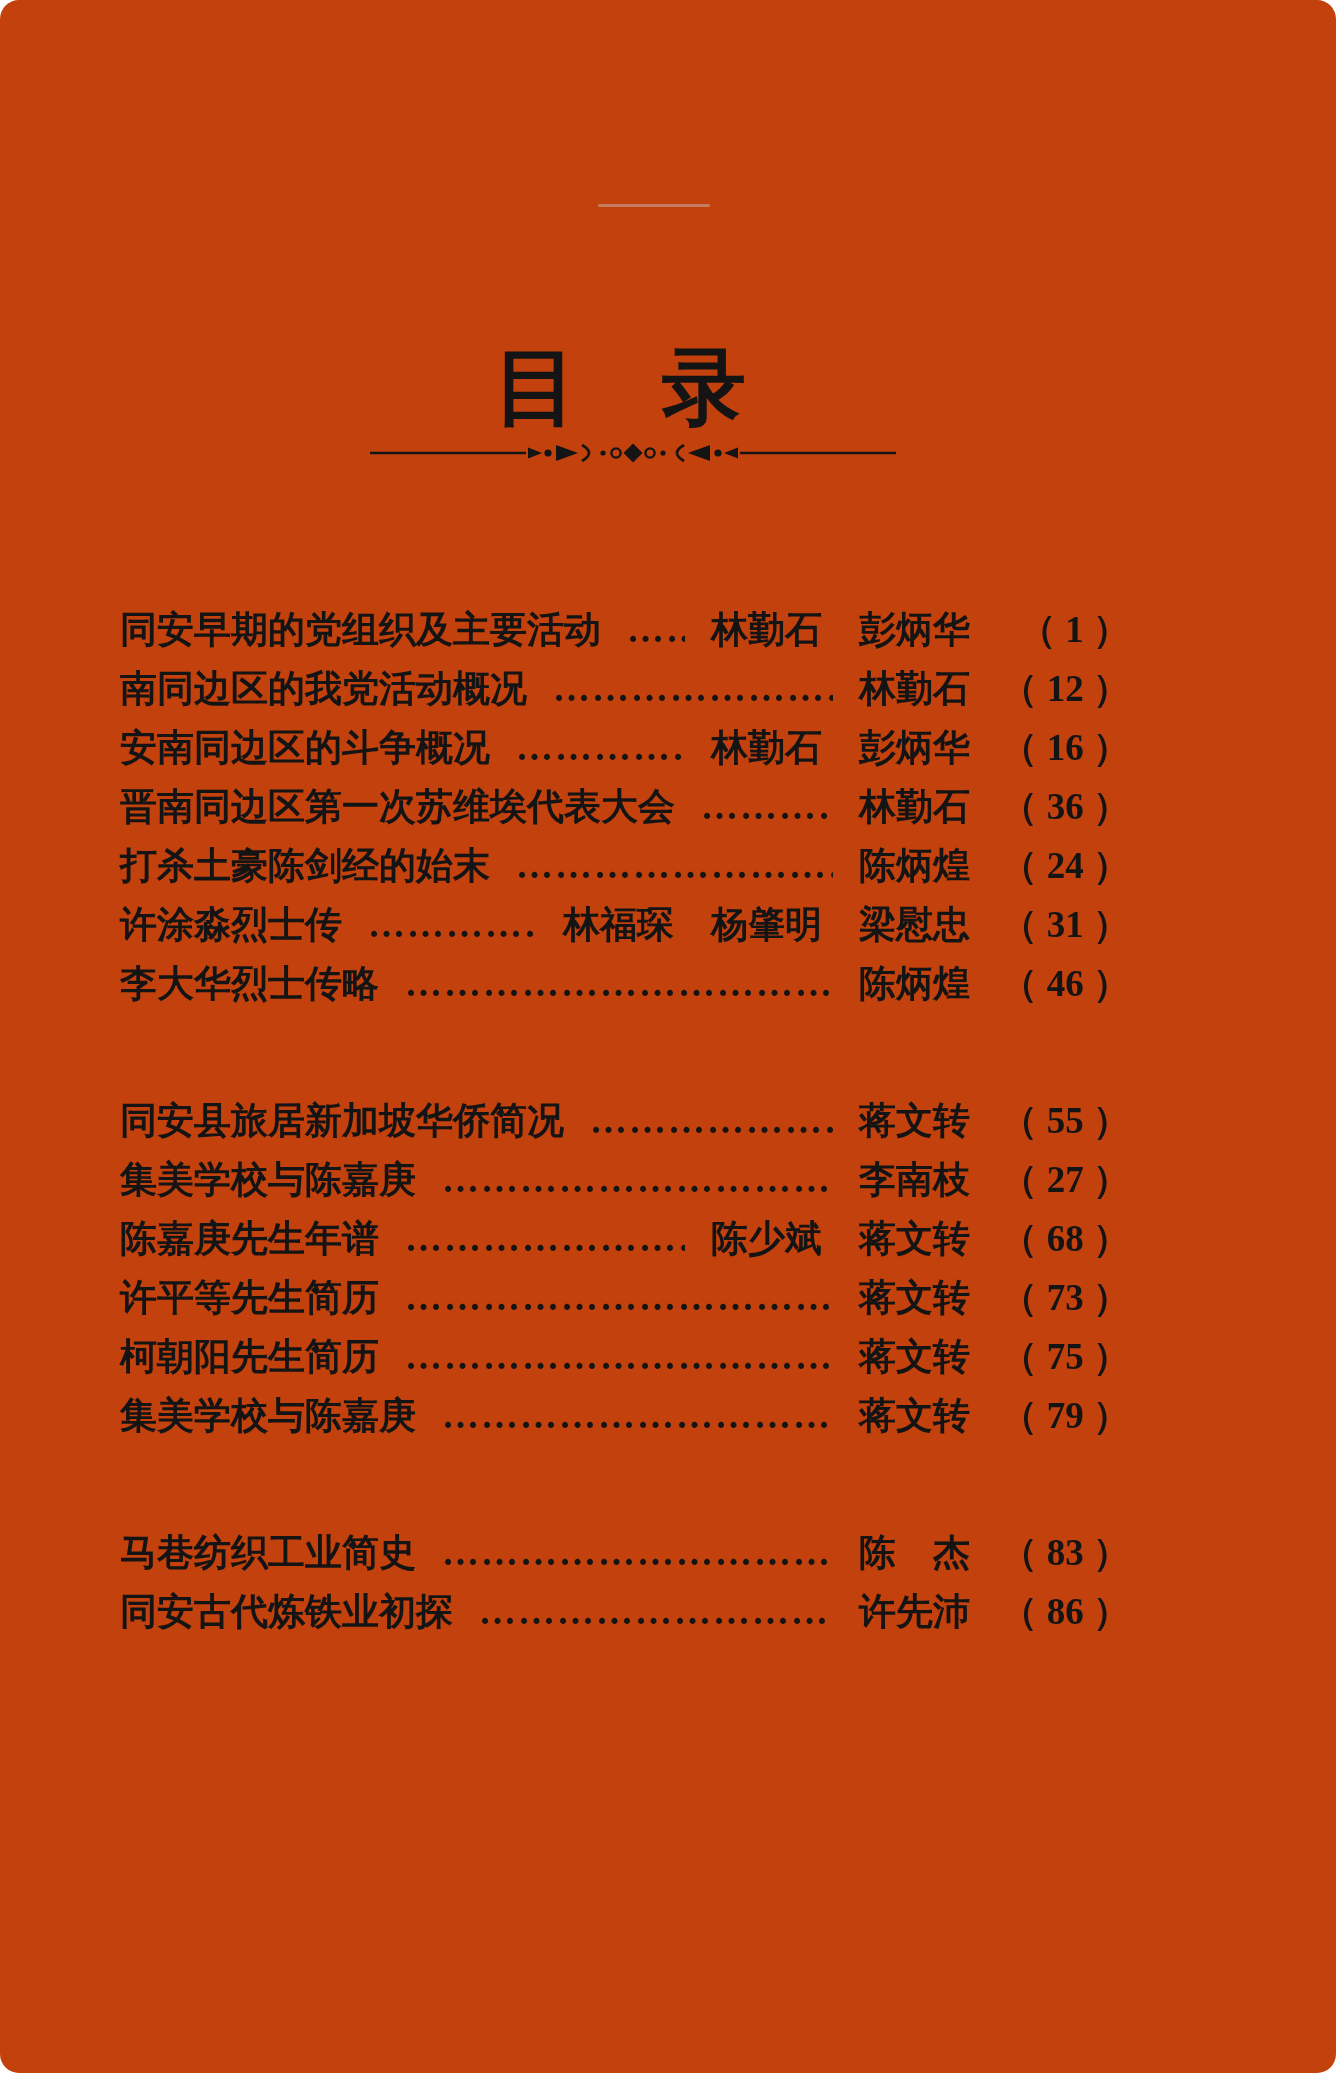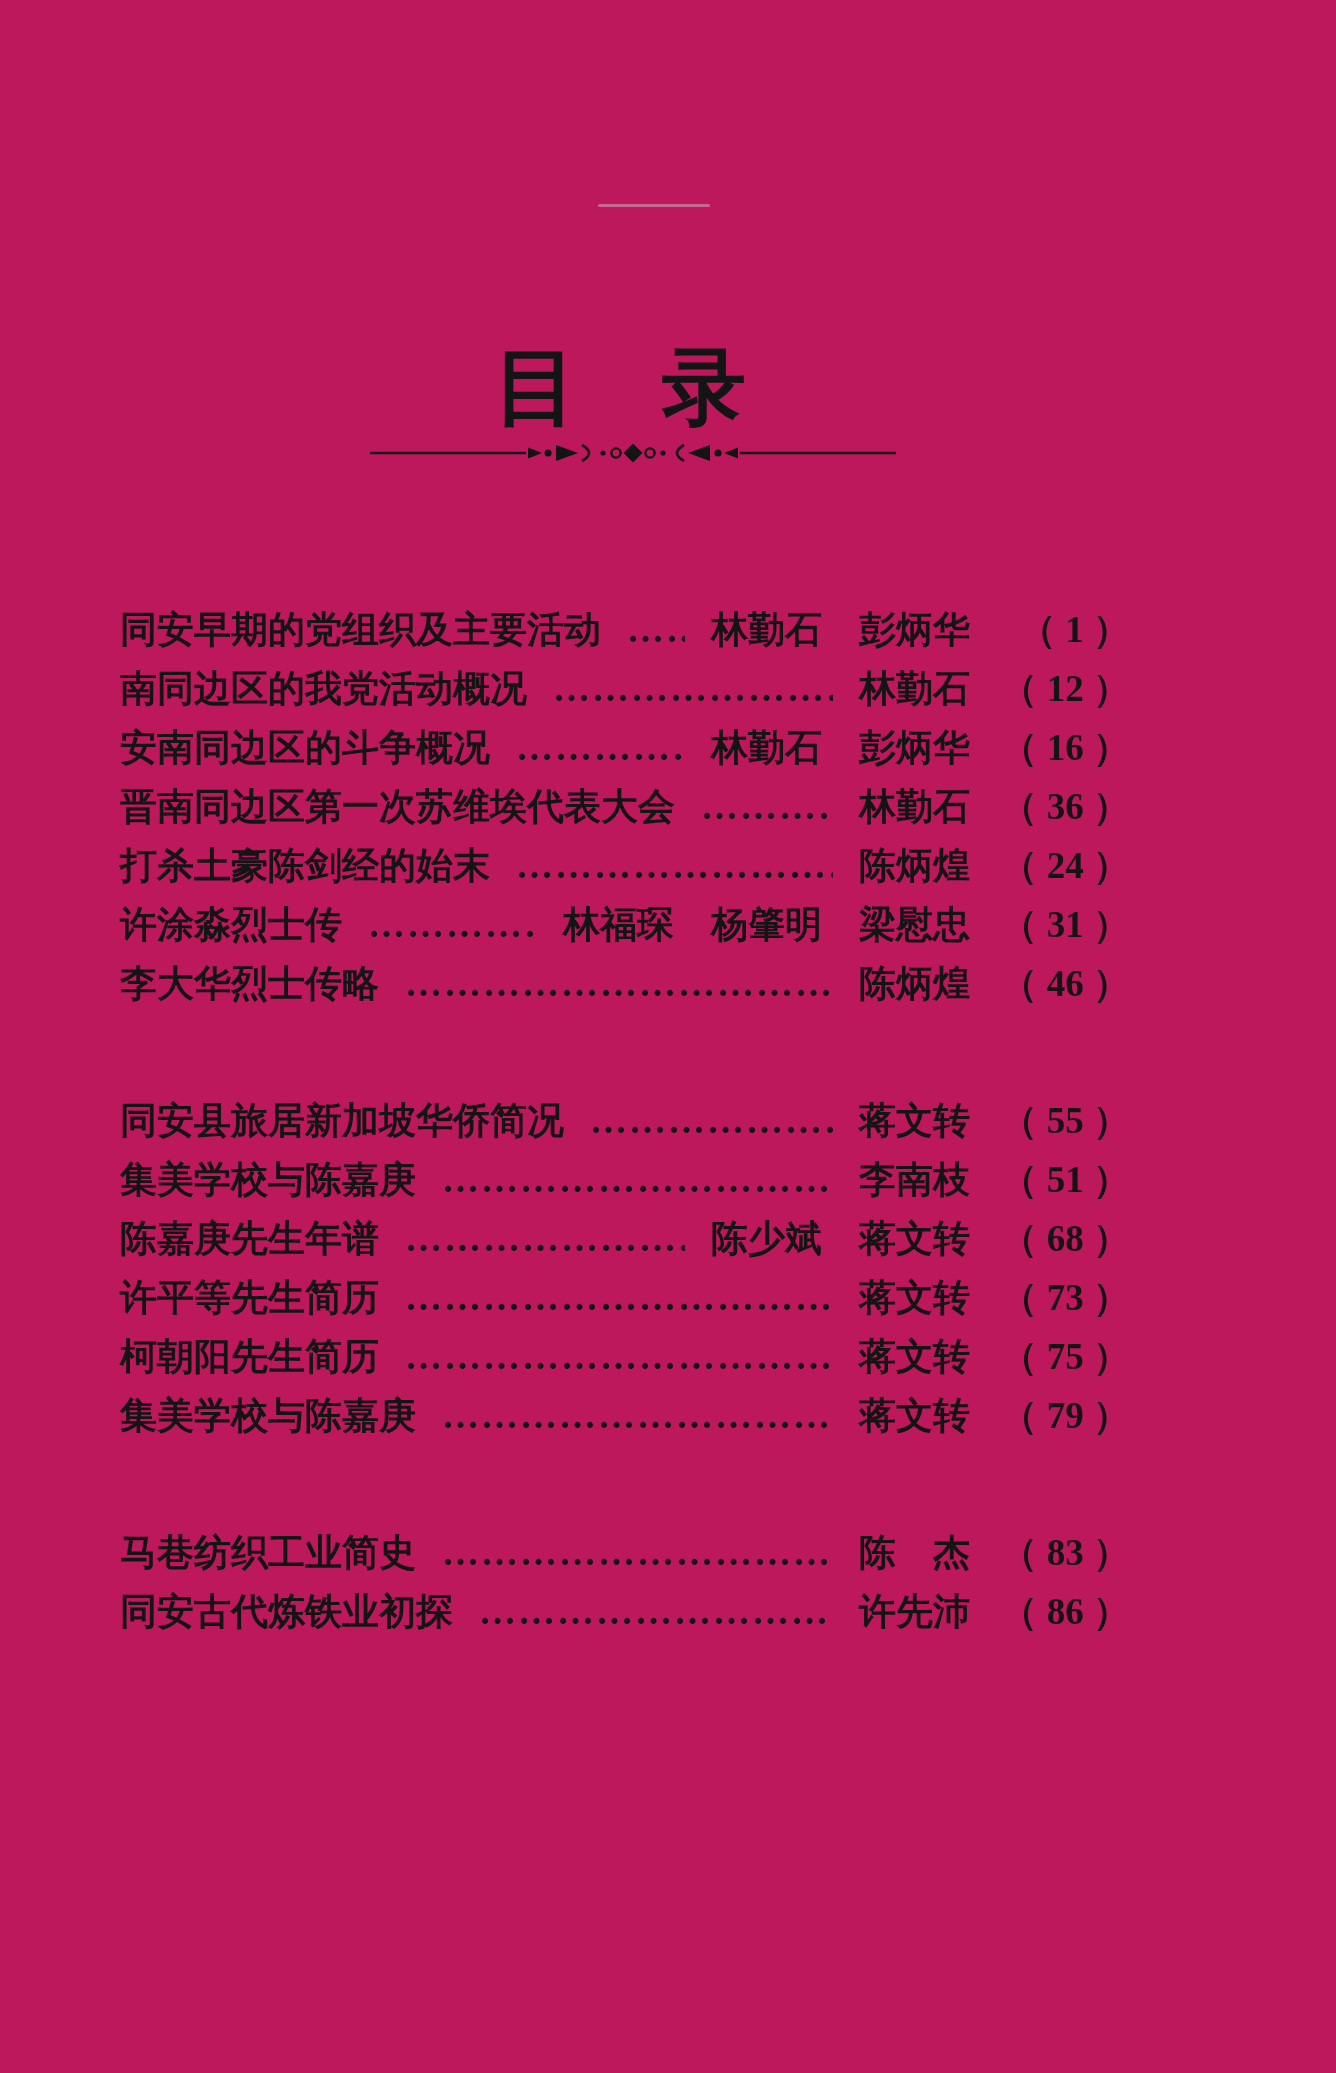--- a/index.html
+++ b/index.html
@@ -4,24 +4,25 @@
 <style>
   html, body {
     margin: 0;
     padding: 0;
     background: #ffffff;
   }
   .page {
     position: relative;
     width: 1336px;
     height: 2073px;
-    background: #be185d;
+    background: #c2410c;
     color: #141414;
     font-family: "Liberation Serif", "DejaVu Serif", serif;
     overflow: hidden;
+    border-radius: 19px;
   }
   
   .scan-artifact {
     position: absolute;
     left: 598px;
     top: 204px;
     width: 112px;
     height: 3px;
     background: #c9c9c9;
     opacity: 0.45;
@@ -179,21 +180,21 @@
     <span class="entry-title">同安县旅居新加坡华侨简况</span>
     <span class="leader"></span>
     <span class="entry-authors">蒋文转</span>
     <span class="entry-page">（ 55 ）</span>
   </div>
 
   <div class="entry">
     <span class="entry-title">集美学校与陈嘉庚</span>
     <span class="leader"></span>
     <span class="entry-authors">李南枝</span>
-    <span class="entry-page">（ 51 ）</span>
+    <span class="entry-page">（ 27 ）</span>
   </div>
 
   <div class="entry">
     <span class="entry-title">陈嘉庚先生年谱</span>
     <span class="leader"></span>
     <span class="entry-authors">陈少斌　蒋文转</span>
     <span class="entry-page">（ 68 ）</span>
   </div>
 
   <div class="entry">

